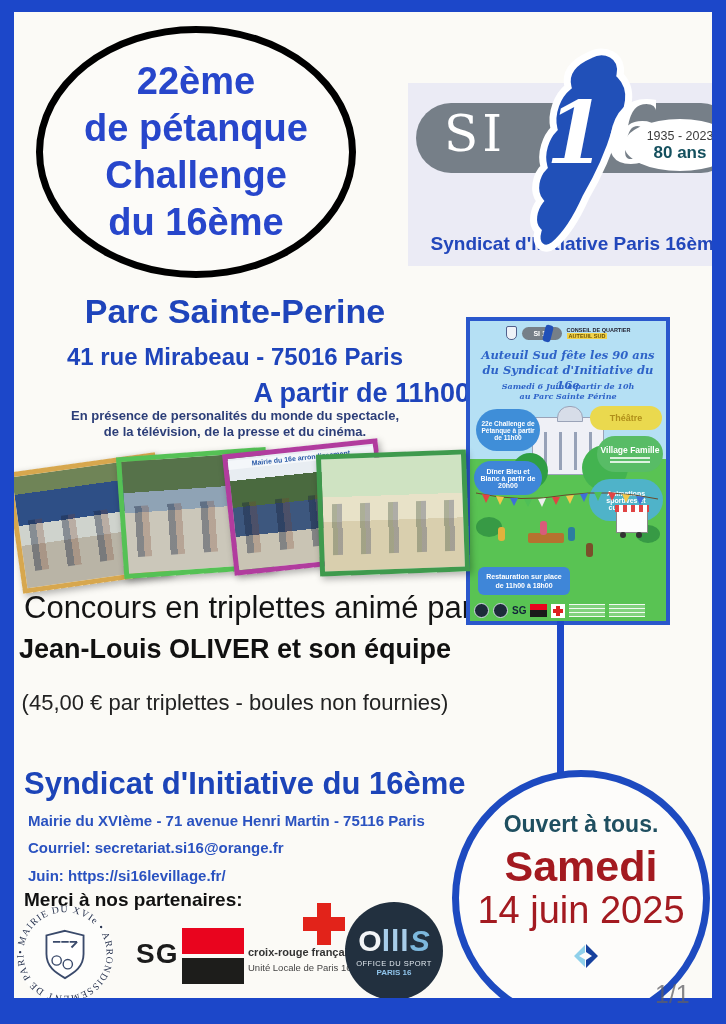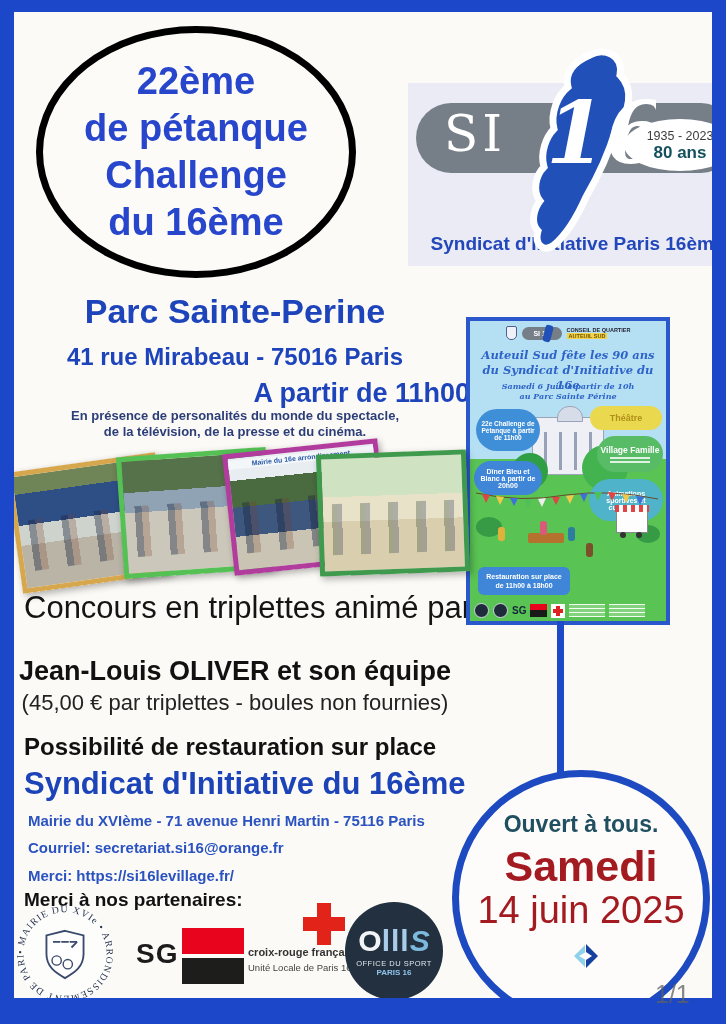--- a/index.html
+++ b/index.html
@@ -44,21 +44,21 @@
   .p3{left:228px;top:446px;transform:rotate(-6deg);border-color:#b13c9e;z-index:4;width:146px;
       background:linear-gradient(180deg,#e8edf2 0 20%,#4a6a3f 20% 44%,#3d577e 44% 70%,#c9c4b4 70% 100%);}
   .p3 .banner{position:absolute;left:0;top:2px;width:100%;text-align:center;font-size:7px;
       font-weight:bold;color:#2a5aa8;background:#f4f7fa;padding:1px 0;}
   .p4{left:318px;top:452px;transform:rotate(-2deg);border-color:#3f9a4d;z-index:5;
       background:linear-gradient(180deg,#cfe3c2 0 34%,#e8e2c8 34% 56%,#d9cfae 56% 100%);}
   .p4 .crowd{background:repeating-linear-gradient(90deg,rgba(60,70,60,0) 0 9px,rgba(60,80,60,.35) 9px 14px,rgba(40,50,90,.3) 14px 19px,rgba(60,70,60,0) 19px 28px);}
 
   
   .contest-intro{position:absolute;left:24px;top:590px;font-size:31px;color:#141414;}
-  .contest-host{position:absolute;left:0;top:634px;width:470px;text-align:center;font-size:27px;font-weight:bold;color:#111;margin-top:22px;}
+  .contest-host{position:absolute;left:0;top:634px;width:470px;text-align:center;font-size:27px;font-weight:bold;color:#111;}
   .contest-price{position:absolute;left:0;top:690px;width:470px;text-align:center;font-size:22px;color:#222;}
   .contest-food{position:absolute;left:24px;top:733px;font-size:24px;font-weight:bold;color:#111;}
 
   
   .org-name{position:absolute;left:24px;top:766px;font-size:31px;font-weight:bold;color:#1c44b8;}
   .org-line{position:absolute;left:28px;font-size:15px;font-weight:bold;color:#2a52c0;}
   .org-addr{top:812px;} .org-mail{top:839px;} .org-site{top:867px;}
   .partners-heading{position:absolute;left:24px;top:889px;font-size:19px;font-weight:bold;color:#111;}
 
   
@@ -190,26 +190,25 @@
     <div class="banner">Mairie du 16e arrondissement</div>
     <div class="crowd"></div>
   </div>
   <div class="photo p4">
       <div class="crowd"></div>
     </div>
 
   <div class="contest-intro">Concours en triplettes animé par</div>
   <div class="contest-host">Jean-Louis OLIVER et son équipe</div>
   <div class="contest-price">(45,00 € par triplettes - boules non fournies)</div>
-  <div class="contest-food">Possibilité de restauration sur place</div>
 
   <div class="org-name">Syndicat d'Initiative du 16ème</div>
   <div class="org-line org-addr">Mairie du XVIème - 71 avenue Henri Martin - 75116 Paris</div>
   <div class="org-line org-mail">Courriel: secretariat.si16@orange.fr</div>
-  <div class="org-line org-site">Merci: https://si16levillage.fr/</div>
+  <div class="org-line org-site">Juin: https://si16levillage.fr/</div>
   <div class="partners-heading">Merci à nos partenaires:</div>
 
   <svg class="seal" width="102" height="102" viewBox="0 0 110 110">
     <defs>
         <path id="sealc" d="M55,55 m-45,0 a45,45 0 1,1 90,0 a45,45 0 1,1 -90,0"></path>
       </defs>
     <circle cx="55" cy="55" r="52" fill="#fdfdfb"></circle>
     <text font-size="10.5" font-family="Liberation Serif, serif" fill="#2a3550" letter-spacing="1.2">
       <textPath href="#sealc">• MAIRIE DU XVIe • ARRONDISSEMENT DE PARIS</textPath>
     </text>

